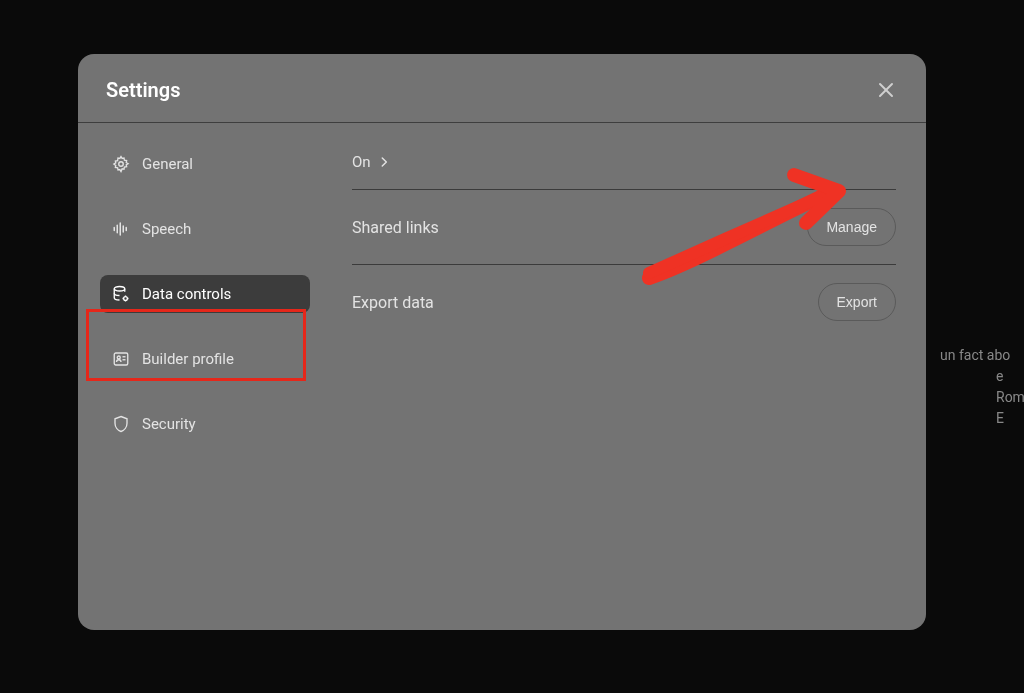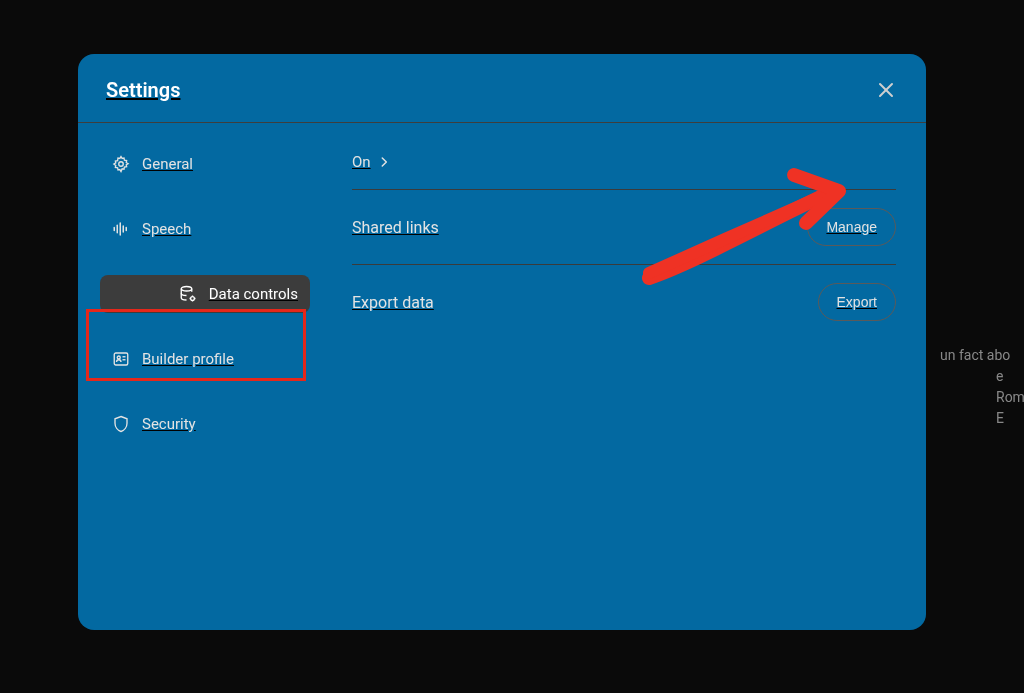--- a/index.html
+++ b/index.html
@@ -20,25 +20,24 @@
       color: #888;
       font-size: 14px;
       line-height: 1.5;
     }
     .modal {
       position: absolute;
       top: 54px;
       left: 78px;
       width: 848px;
       height: 576px;
-      background: #0369a1;
+      background: #737373;
       border-radius: 16px;
       display: flex;
       flex-direction: column;
-      text-decoration: underline;
     }
     .modal-header {
       display: flex;
       justify-content: space-between;
       align-items: center;
       padding: 24px 28px 20px 28px;
       border-bottom: 1px solid #3e3e3e;
     }
     .modal-title {
       color: #ffffff;
@@ -73,21 +72,20 @@
       gap: 12px;
       padding: 10px 12px;
       border-radius: 8px;
       color: #e3e3e3;
       font-size: 15px;
       cursor: pointer;
     }
     .sidebar-item.active {
       background: #3c3c3c;
       color: #ffffff;
-      justify-content: flex-end;
     }
     .sidebar-icon {
       width: 18px;
       height: 18px;
       display: flex;
       align-items: center;
       justify-content: center;
       flex-shrink: 0;
     }
     .content {

